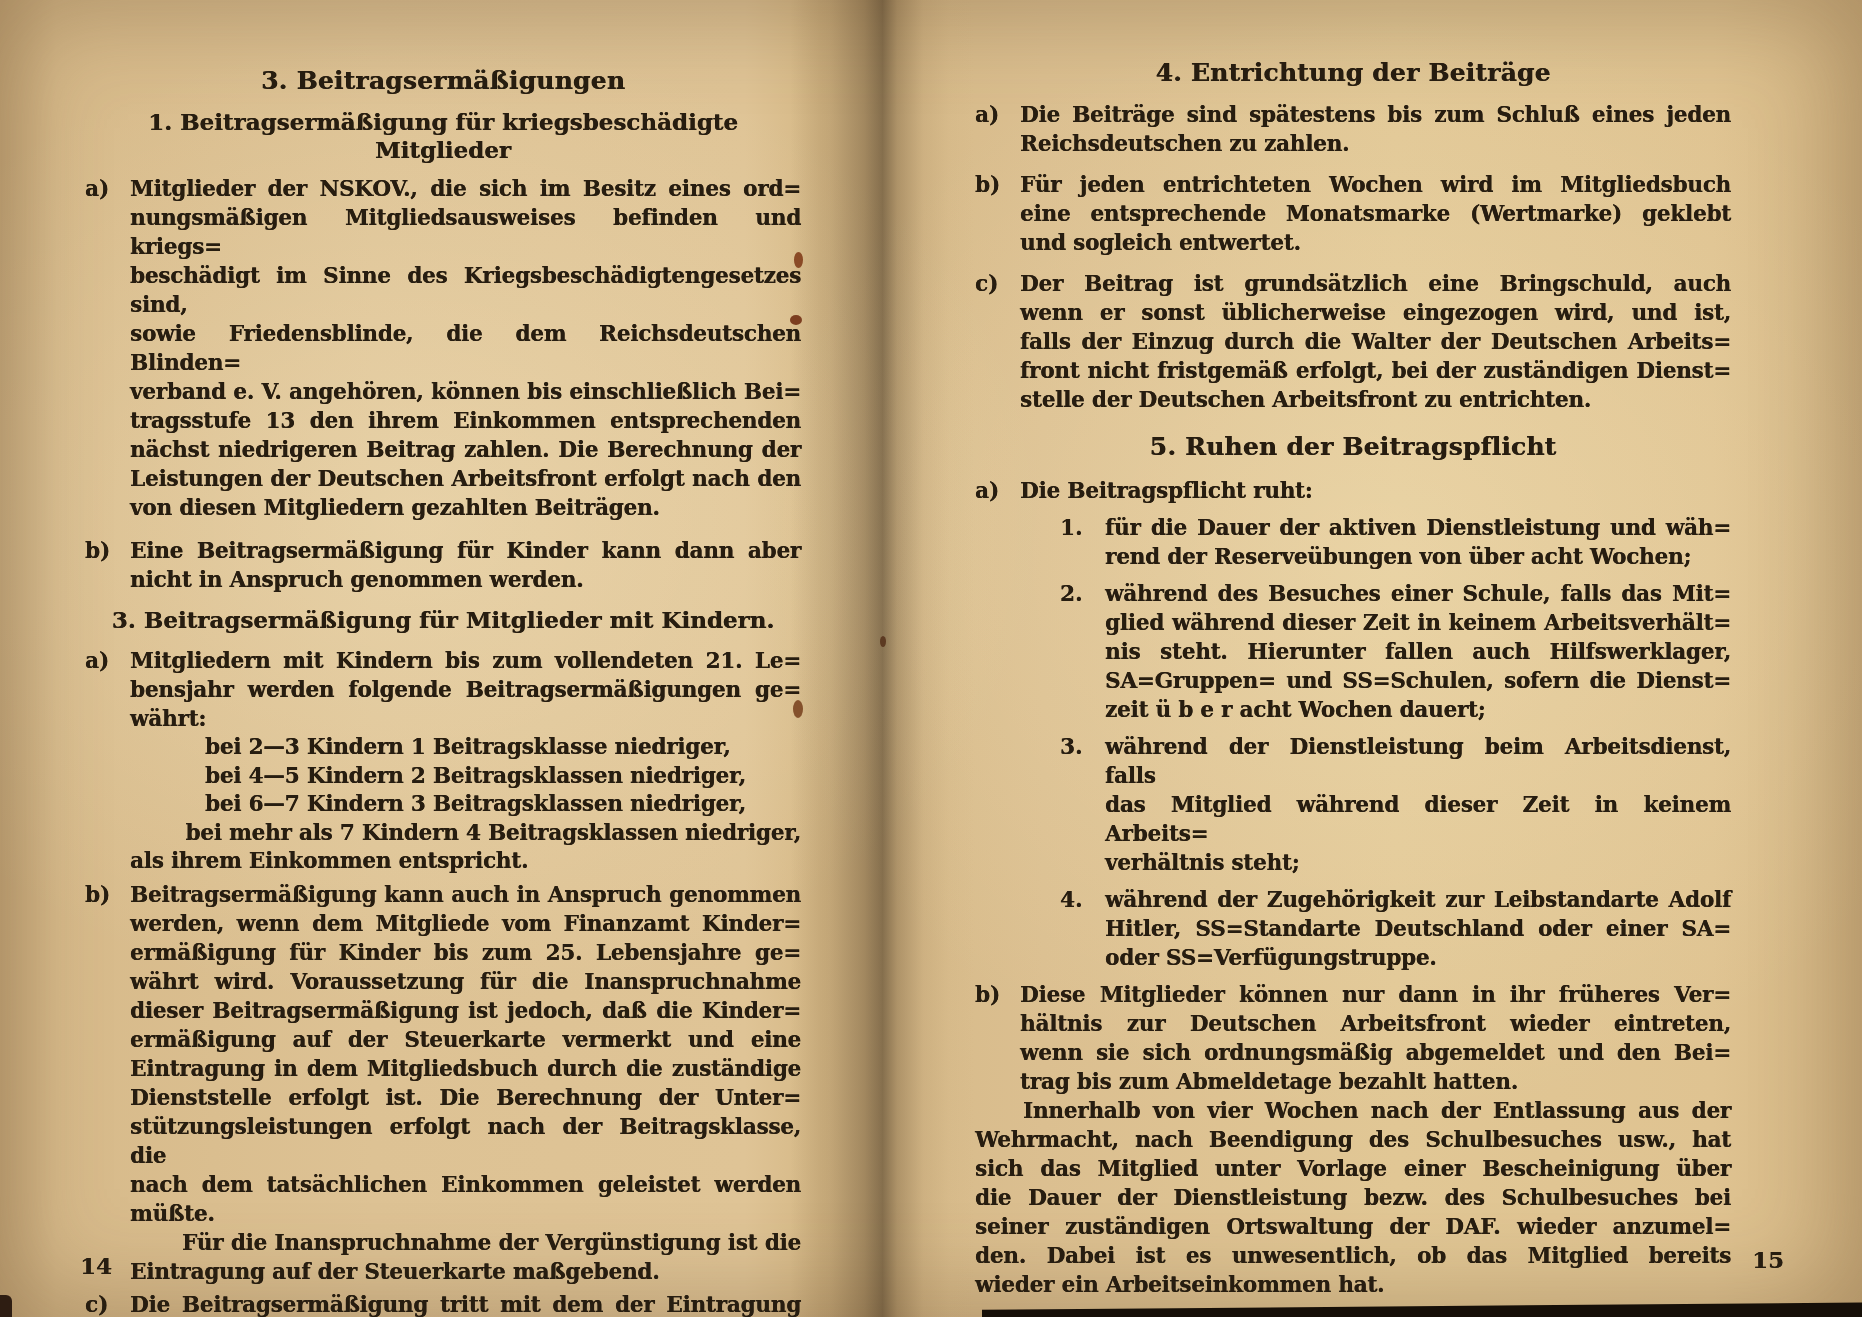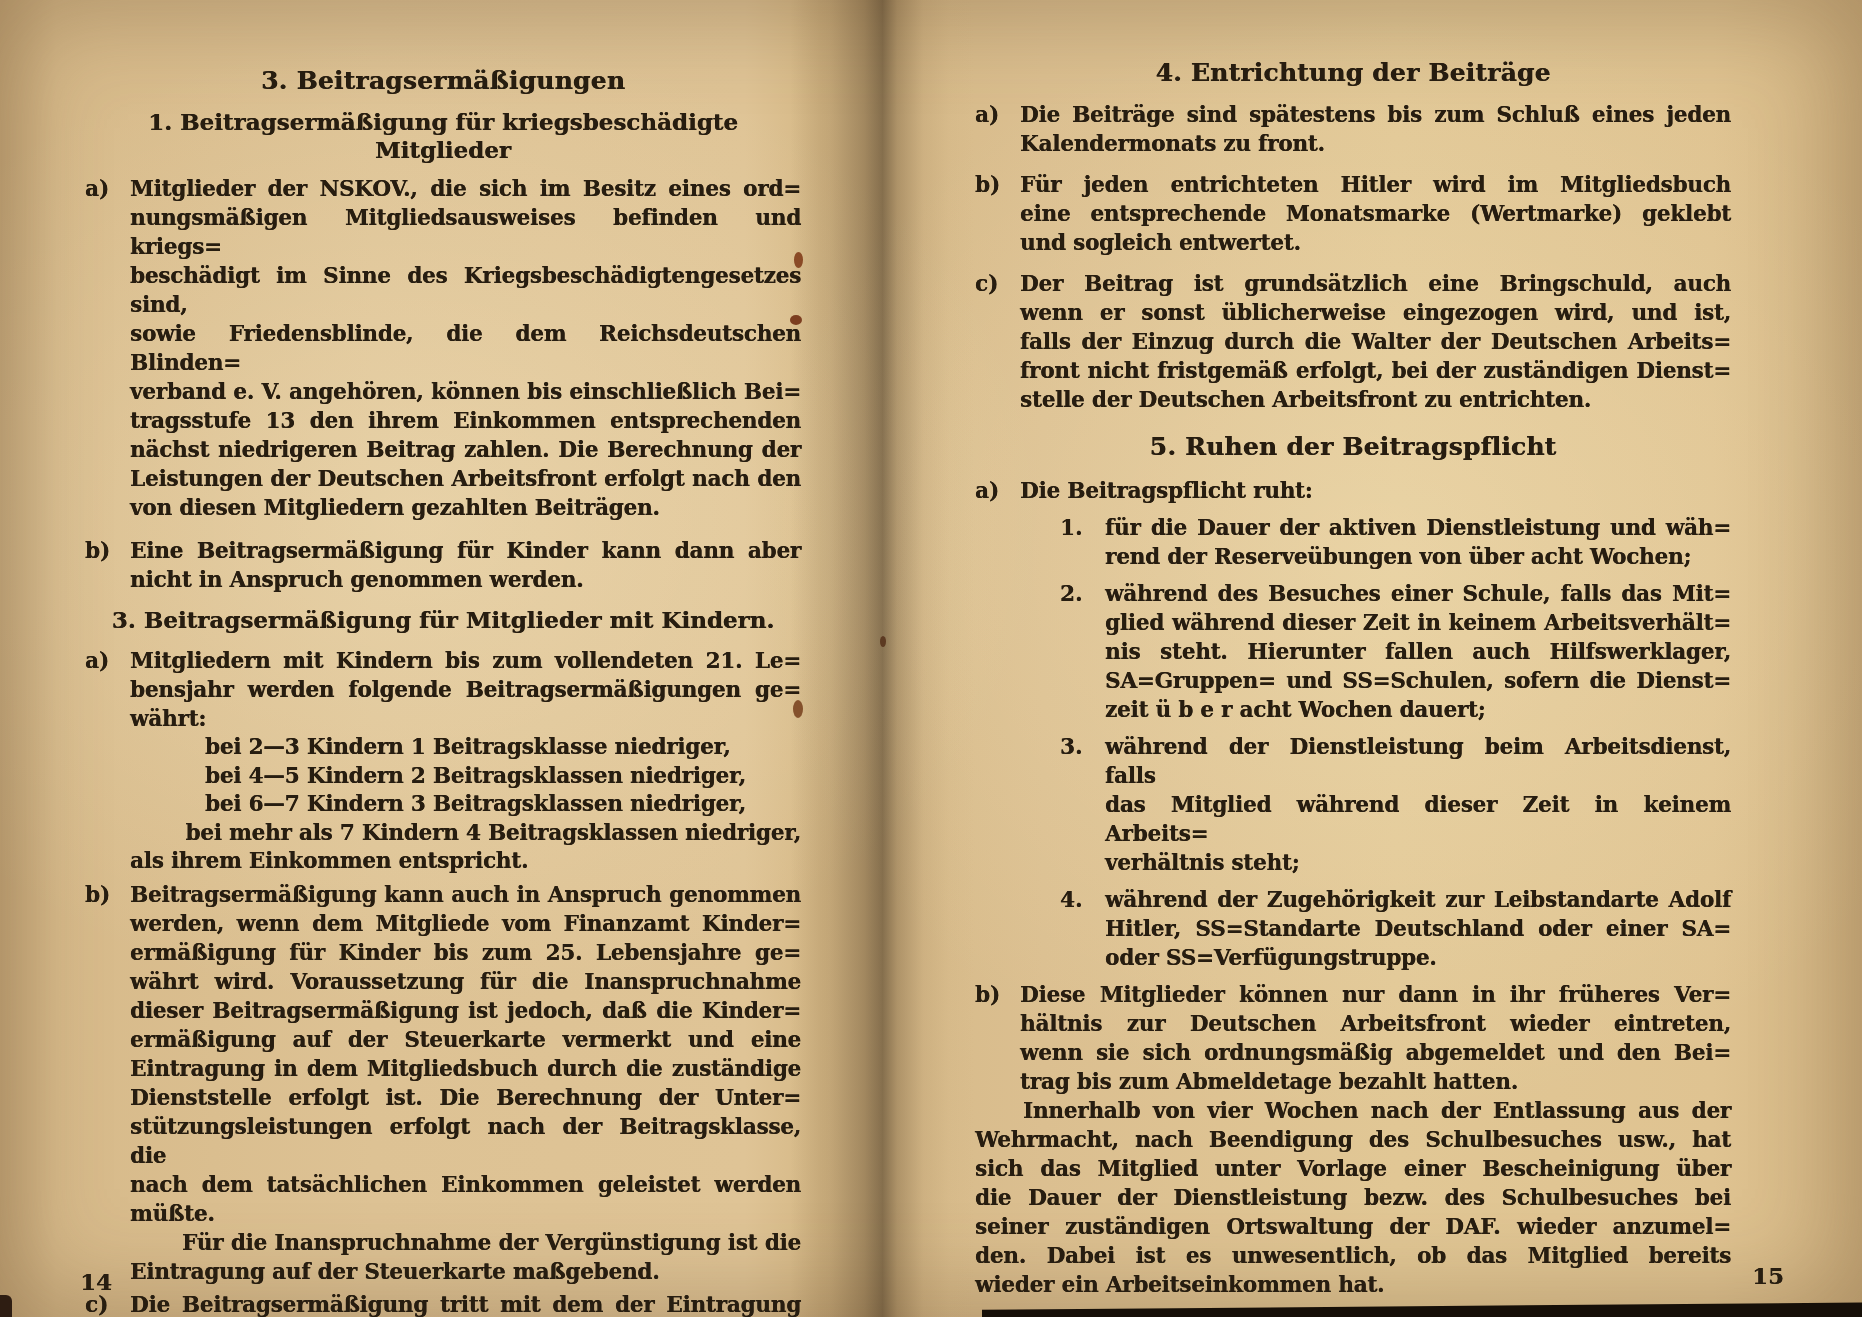--- a/index.html
+++ b/index.html
@@ -52,21 +52,21 @@
   .closing-block .tline:first-child{text-indent:48px;}
 
   .scale-row{font-size:21.5px;line-height:28.5px;font-weight:bold;letter-spacing:-.2px;text-shadow:.3px 0 currentColor;}
   .ind-deep{padding-left:120px;}
   .ind-zero{padding-left:0;text-align:right;}
   .ind-text{padding-left:45px;}
 
   .point{display:flex;align-items:flex-start;margin-left:85px;}
   .point .plabel{flex:0 0 45px;}
 
-  .pagenum{position:absolute;font-size:23px;font-weight:bold;text-shadow:.3px 0 currentColor;margin-top:16px;}
+  .pagenum{position:absolute;font-size:23px;font-weight:bold;text-shadow:.3px 0 currentColor;}
   .pn-left{left:80px;top:1252px;}
   .pn-right{left:1752px;top:1246px;}
 
   .mt4{margin-top:4px;}.mt6{margin-top:12px;}.mt8{margin-top:8px;}
   .mt10{margin-top:10px;}.mt12{margin-top:12px;}.mt14{margin-top:14px;}.mt18{margin-top:18px;}
 </style>
 </head>
 <body>
 
 <div class="scan">
@@ -154,28 +154,28 @@
     </div>
   </div>
 
   <div class="page page-right">
     <div class="h-main">4. Entrichtung der Beiträge</div>
 
     <div class="para mt12">
       <div class="plabel">a)</div>
       <div class="plines justify">
           <div class="tline j">Die Beiträge sind spätestens bis zum Schluß eines jeden</div>
-          <div class="tline">Kalendermonats zu front.</div>
+          <div class="tline">Reichsdeutschen zu zahlen.</div>
         </div>
     </div>
 
     <div class="para mt12">
       <div class="plabel">b)</div>
       <div class="plines justify">
-          <div class="tline j">Für jeden entrichteten Hitler wird im Mitgliedsbuch</div>
+          <div class="tline j">Für jeden entrichteten Wochen wird im Mitgliedsbuch</div>
           <div class="tline j">eine entsprechende Monatsmarke (Wertmarke) geklebt</div>
           <div class="tline">und sogleich entwertet.</div>
         </div>
     </div>
 
     <div class="para mt12">
       <div class="plabel">c)</div>
       <div class="plines justify">
           <div class="tline j">Der Beitrag ist grundsätzlich eine Bringschuld, auch</div>
           <div class="tline j">wenn er sonst üblicherweise eingezogen wird, und ist,</div>

